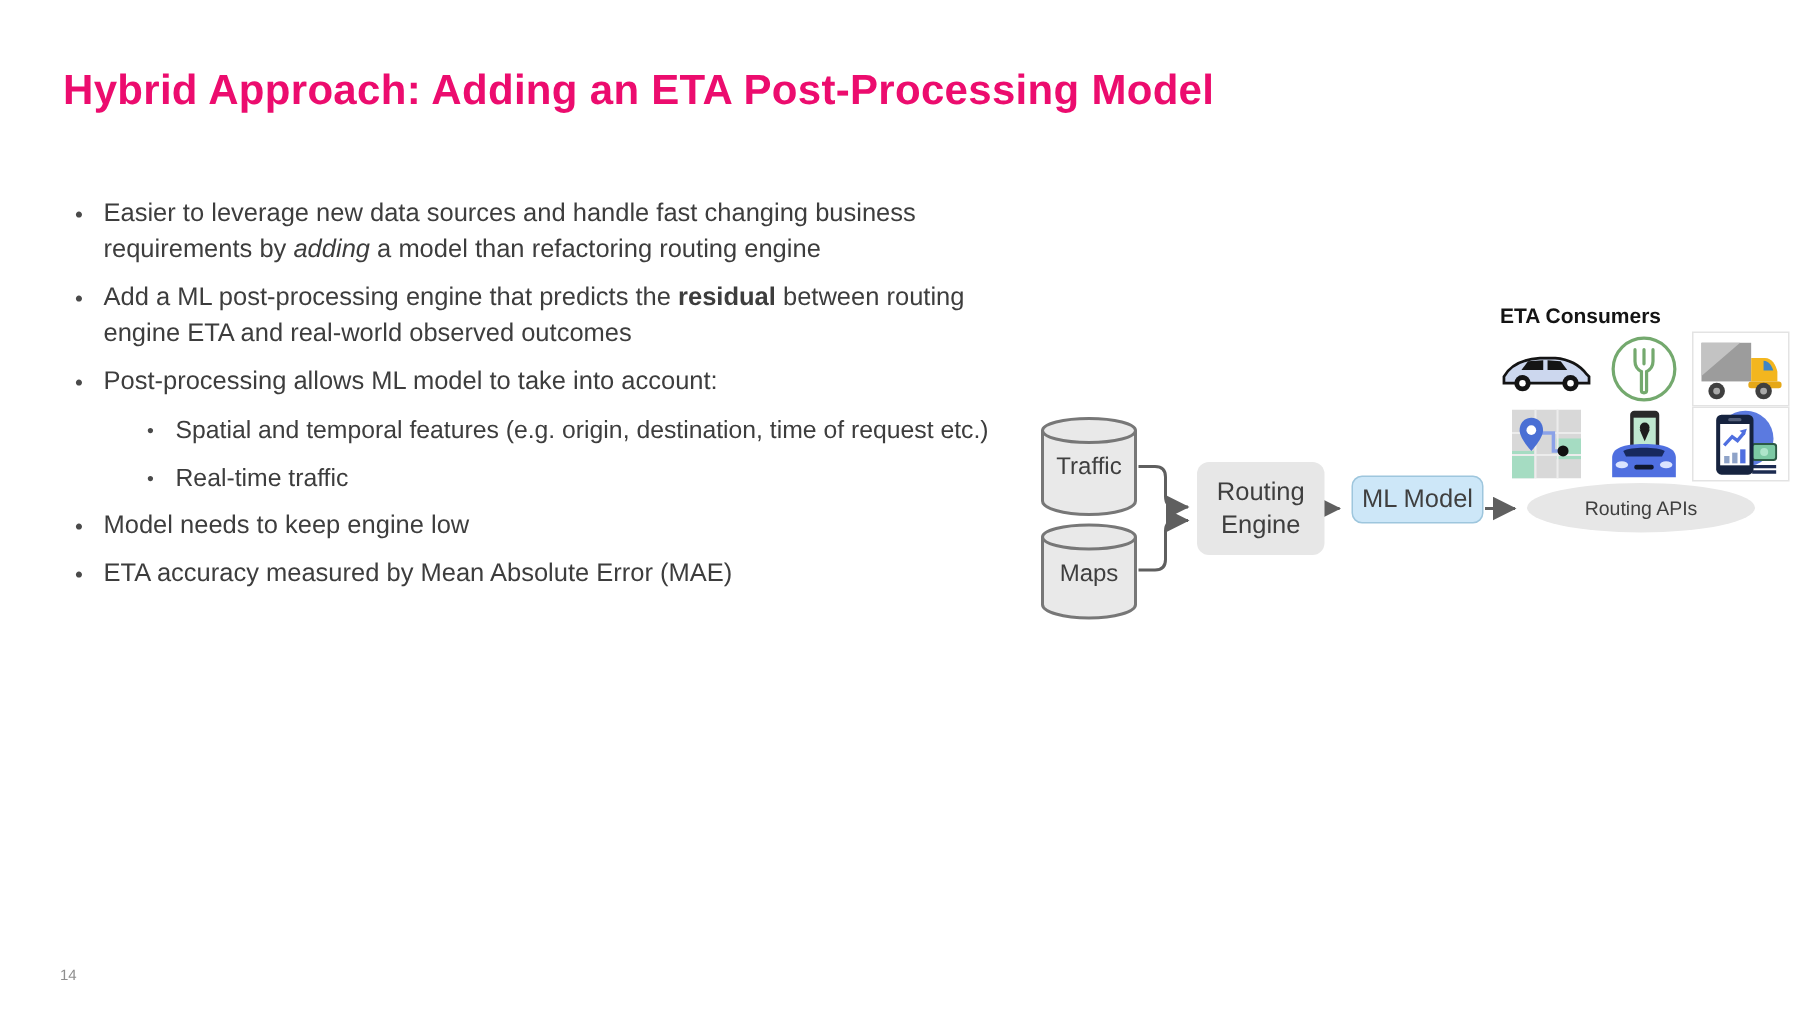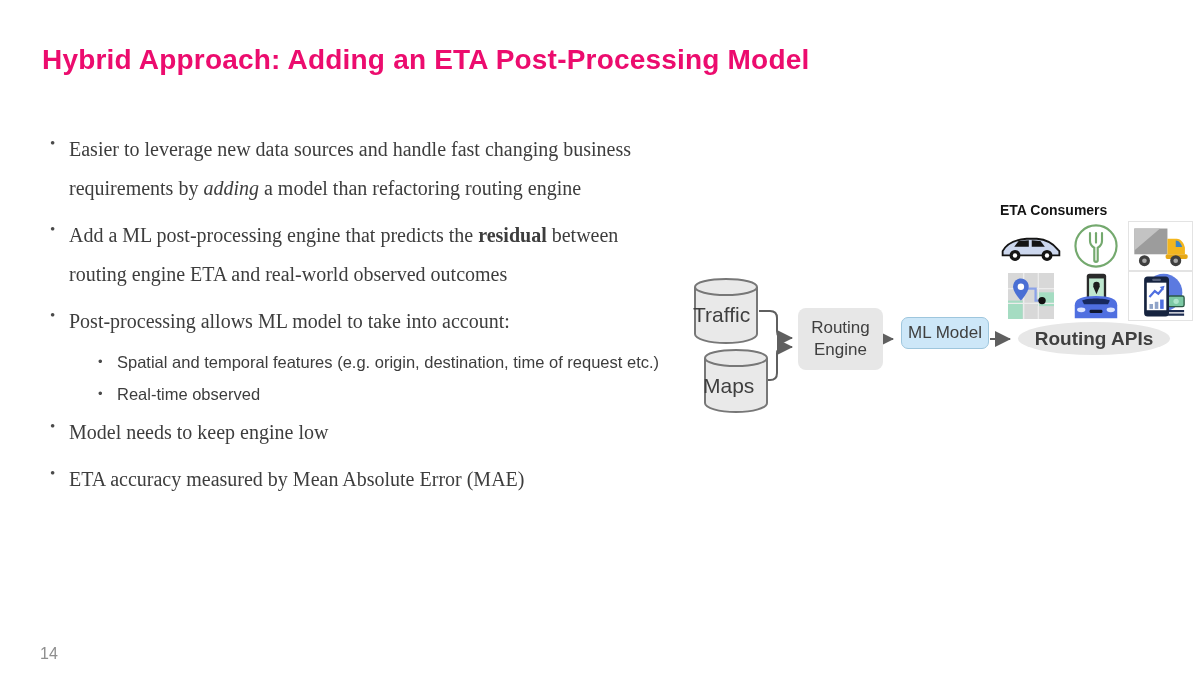--- a/index.html
+++ b/index.html
@@ -35,73 +35,71 @@
     list-style: none; margin: 0; padding: 0;
   }
   ul.bullets li { position: relative; padding-left: 29px; }
   ul.bullets li::before {
     content: "\2022";
     position: absolute; left: 10px; top: 0;
     color: #4a4a4a;
   }
   li.b1 {
     width: 627px;
-    font-size: 20px; line-height: 39px;
+    font-size: 17px; line-height: 24px;
     margin-bottom: 8px;
-    font-family: Liberation Serif, serif;
   }
   li.b1::before { font-size: 15px; line-height: 27px; }
   li.b2 {
     margin-left: 48px; width: 605px;
     font-size: 16.5px; line-height: 26px;
     margin-bottom: 6px;
   }
   li.b2::before { font-size: 13px; line-height: 26px; }
   li.b2:last-of-type { margin-bottom: 8px; }
   .it { font-style: italic; }
   .bd { font-weight: bold; text-align: center; }
 
   .page-number {
     position: absolute; left: 40px; top: 645px;
-    font-size: 16px; color: var(--muted);
+    font-size: 10px; color: var(--muted);
   }
 
   
   .diagram { position: absolute; left: 680px; top: 195px; width: 520px; height: 240px; }
   .diagram .abs { position: absolute; }
 
   .cylinder-label {
     position: absolute; left: 0; right: 0; top: 26px;
-    text-align: left; font-size: 21px; color: #3f3f3f;
+    text-align: center; font-size: 16px; color: #3f3f3f;
   }
   .cyl { width: 66px; }
   .cyl-traffic { left: 13px; top: 82px; }
-  .cyl-maps    { left: 23px; top: 153px; }
+  .cyl-maps    { left: 13px; top: 153px; }
 
   .flow-node {
     display: flex; align-items: center; justify-content: center;
     text-align: center; color: #3f3f3f;
   }
   .node-routing-engine {
     left: 118px; top: 113px; width: 85px; height: 62px;
     background: var(--node-fill); border-radius: 8px;
     font-size: 17px; line-height: 22px; text-align: center;
   }
   .node-ml-model {
     left: 221px; top: 122px; width: 88px; height: 32px;
     background: var(--ml-fill);
     border: 1.5px solid var(--ml-border);
     border-radius: 7px;
     font-size: 17px;
   }
   .node-routing-apis {
     left: 338px; top: 127px; width: 152px; height: 33px;
     background: var(--node-fill); border-radius: 50%;
-    font-size: 19px;
-    font-weight: bold;
+    font-size: 13px;
   }
   .consumers-label {
     left: 320px; top: 7px; width: 192px;
     text-align: left; font-weight: bold; font-size: 14px; color: #141414;
     white-space: nowrap;
   }
   .icons-grid {
     left: 318px; top: 26px; width: 196px; height: 100px;
     display: grid;
     grid-template-columns: repeat(3, 65px);
@@ -115,21 +113,21 @@
 </head>
 <body>
 
 <div class="slide-title">Hybrid Approach: Adding an ETA Post-Processing Model</div>
 
 <ul class="bullets">
   <li class="b1"><span>Easier to leverage new data sources and handle fast changing business requirements by </span><span class="it">adding</span><span> a model than refactoring routing engine</span></li>
   <li class="b1"><span>Add a ML post-processing engine that predicts the </span><span class="bd">residual</span><span> between routing engine ETA and real-world observed outcomes</span></li>
   <li class="b1"><span>Post-processing allows ML model to take into account:</span></li>
   <li class="b2"><span>Spatial and temporal features (e.g. origin, destination, time of request etc.)</span></li>
-  <li class="b2"><span>Real-time observed</span></li>
+  <li class="b2"><span>Real-time traffic</span></li>
   <li class="b1"><span>Model needs to keep engine low</span></li>
   <li class="b1"><span>ETA accuracy measured by Mean Absolute Error (MAE)</span></li>
 </ul>
 
 <div class="diagram">
 
   <svg class="abs arrow-layer" viewBox="0 0 520 240">
     <defs>
       <marker id="ah" markerWidth="9" markerHeight="8" refX="7.5" refY="4" orient="auto">
         <path d="M0,0 L8,4 L0,8 Z" fill="#5f5f5f"></path>

